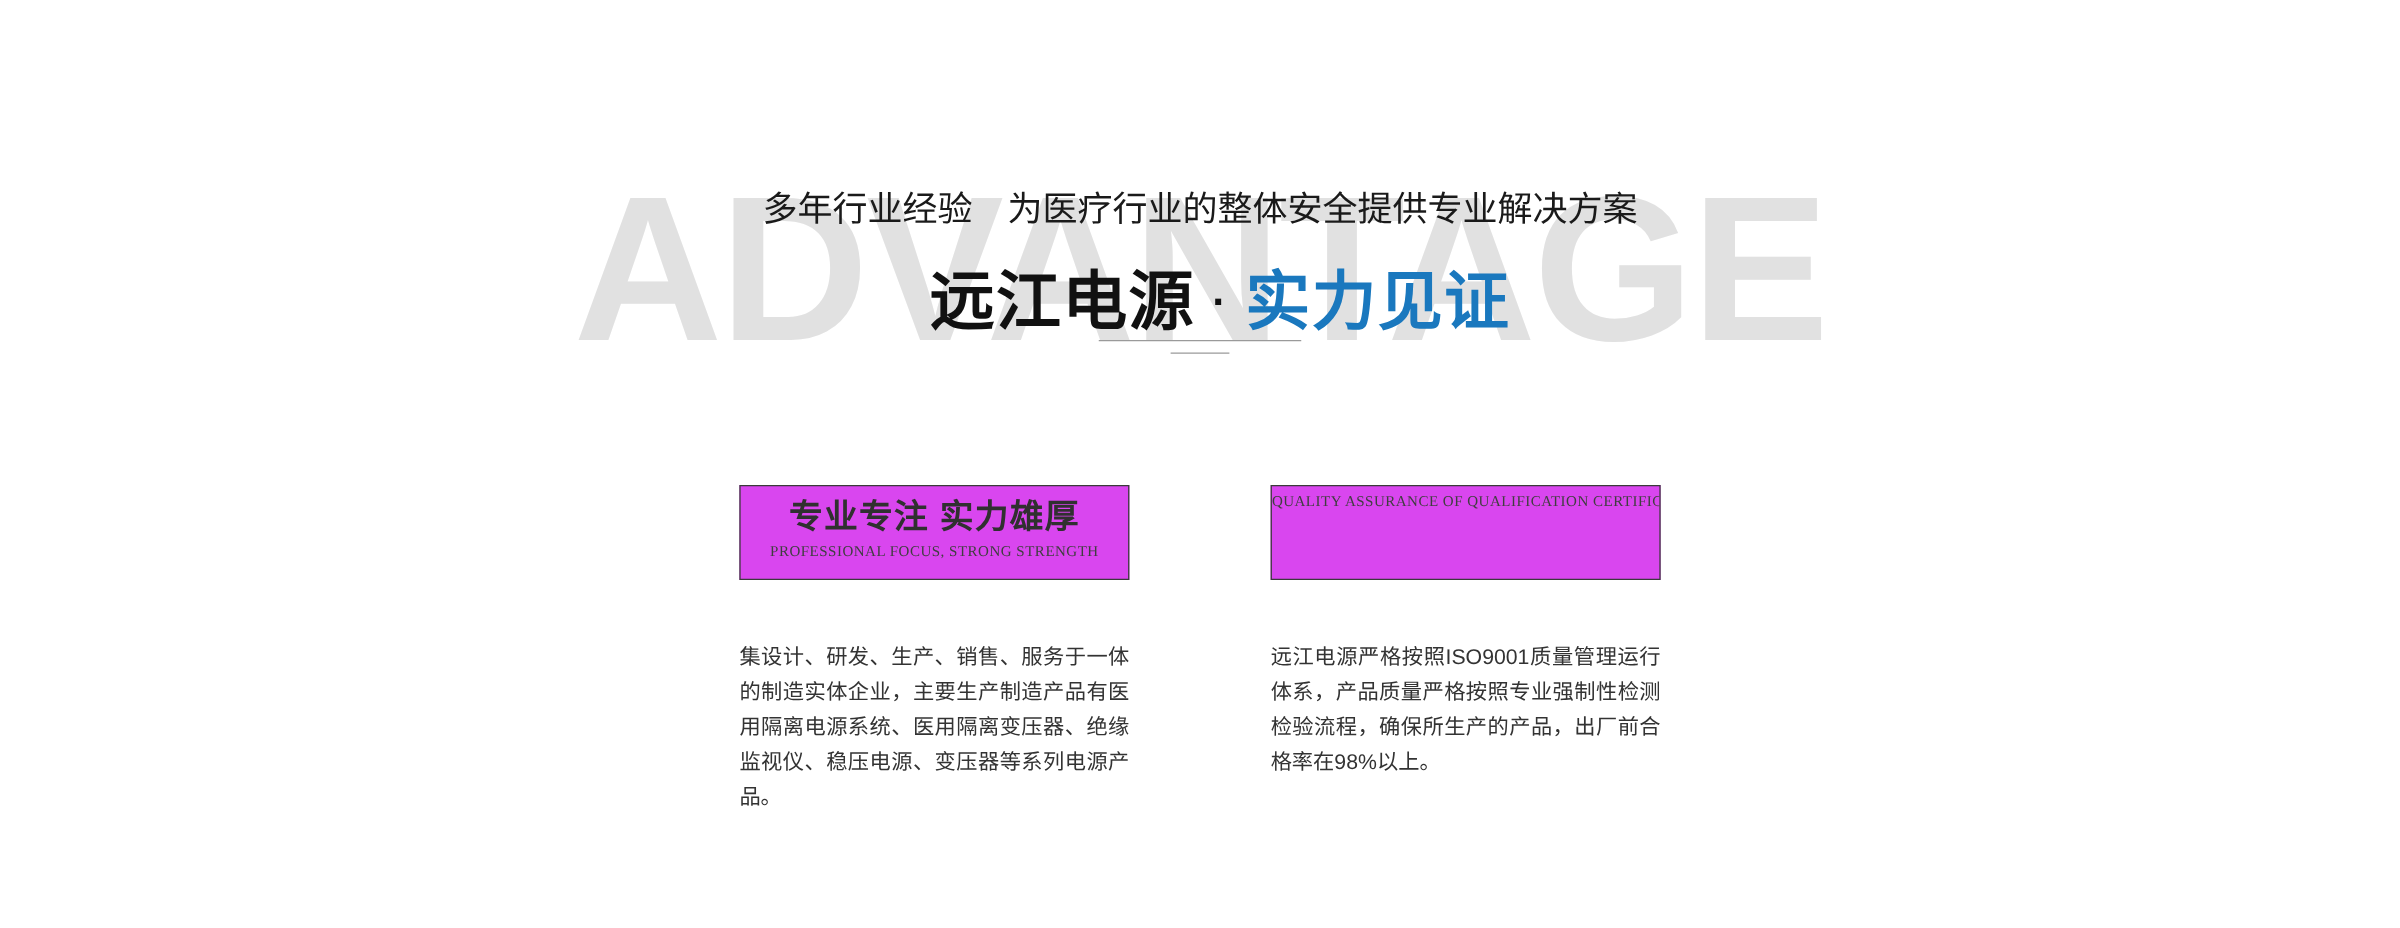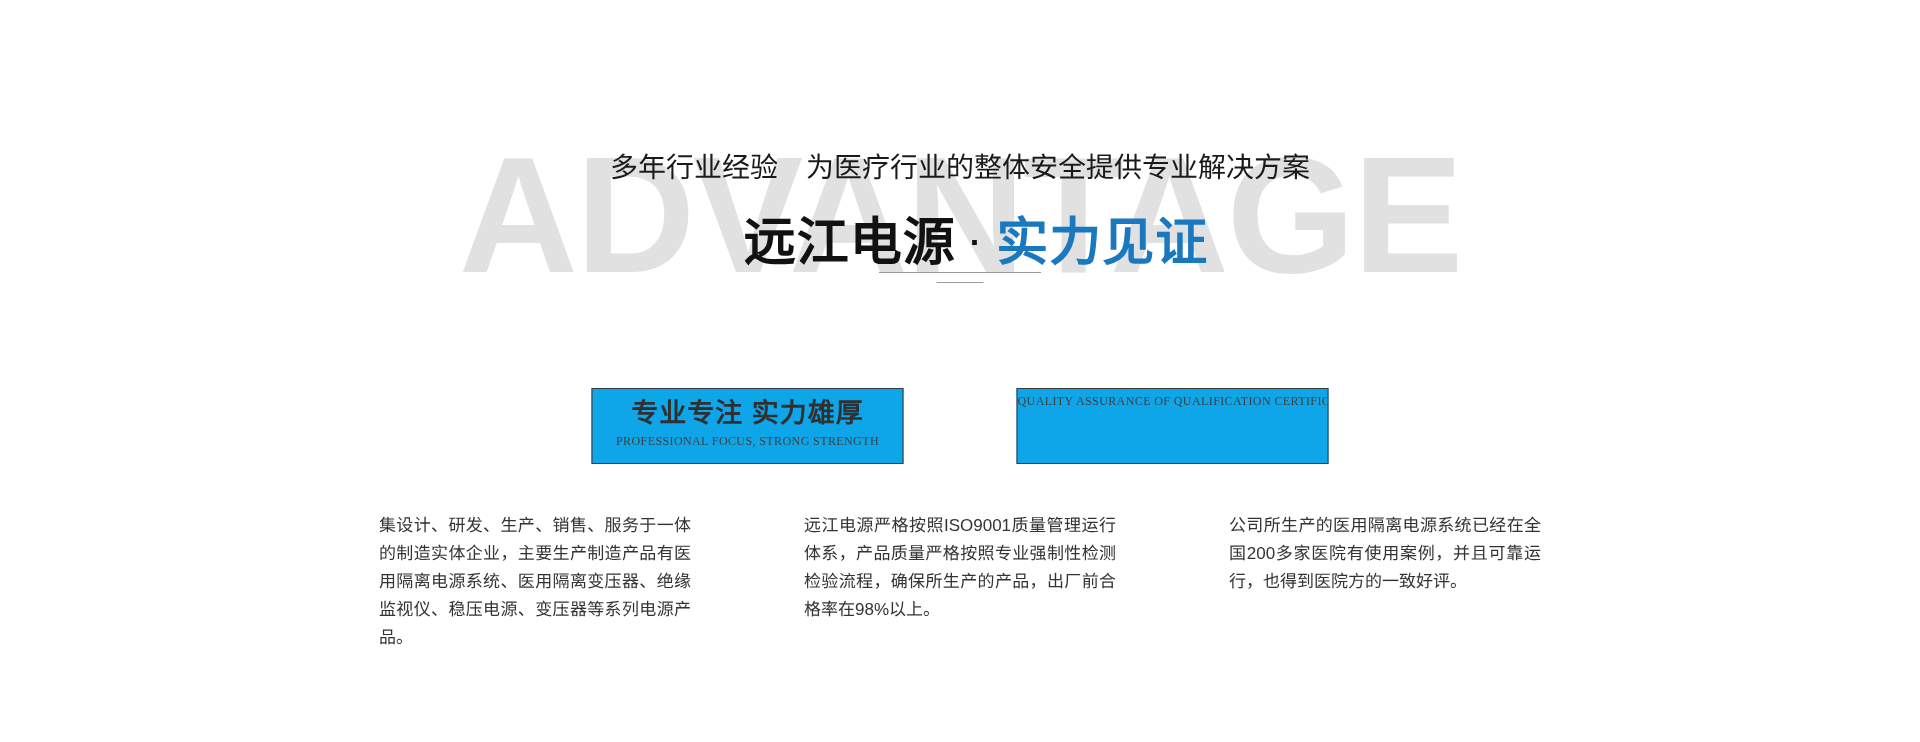--- a/index.html
+++ b/index.html
@@ -94,21 +94,21 @@
     gap: 113px;
   }
   .cards-row { top: 388px; }
   .descs-row { top: 512px; }
 
   .adv-card {
     box-sizing: border-box;
     width: 312px;
     height: 76px;
     border: 1px solid #3a3a3a;
-    background: #0ea5e9;
+    background: #d946ef;
     text-align: center;
     overflow: hidden;
   }
   .adv-card .card-title {
     margin-top: 9px;
     font-size: 27px;
     line-height: 31px;
     font-weight: 700;
     letter-spacing: 1px;
     color: #303030;
@@ -161,16 +161,15 @@
     <div class="adv-card">
       <div class="card-sub">QUALITY ASSURANCE OF QUALIFICATION CERTIFICATION</div>
     </div>
 
 
   </div>
 
   <div class="descs-row">
     <p class="desc">集设计、研发、生产、销售、服务于一体的制造实体企业，主要生产制造产品有医用隔离电源系统、医用隔离变压器、绝缘监视仪、稳压电源、变压器等系列电源产品。</p>
     <p class="desc">远江电源严格按照ISO9001质量管理运行体系，产品质量严格按照专业强制性检测检验流程，确保所生产的产品，出厂前合格率在98%以上。</p>
-    <p class="desc">公司所生产的医用隔离电源系统已经在全国200多家医院有使用案例，并且可靠运行，也得到医院方的一致好评。</p>
   </div>
 
 </div>
 
 </body></html>

